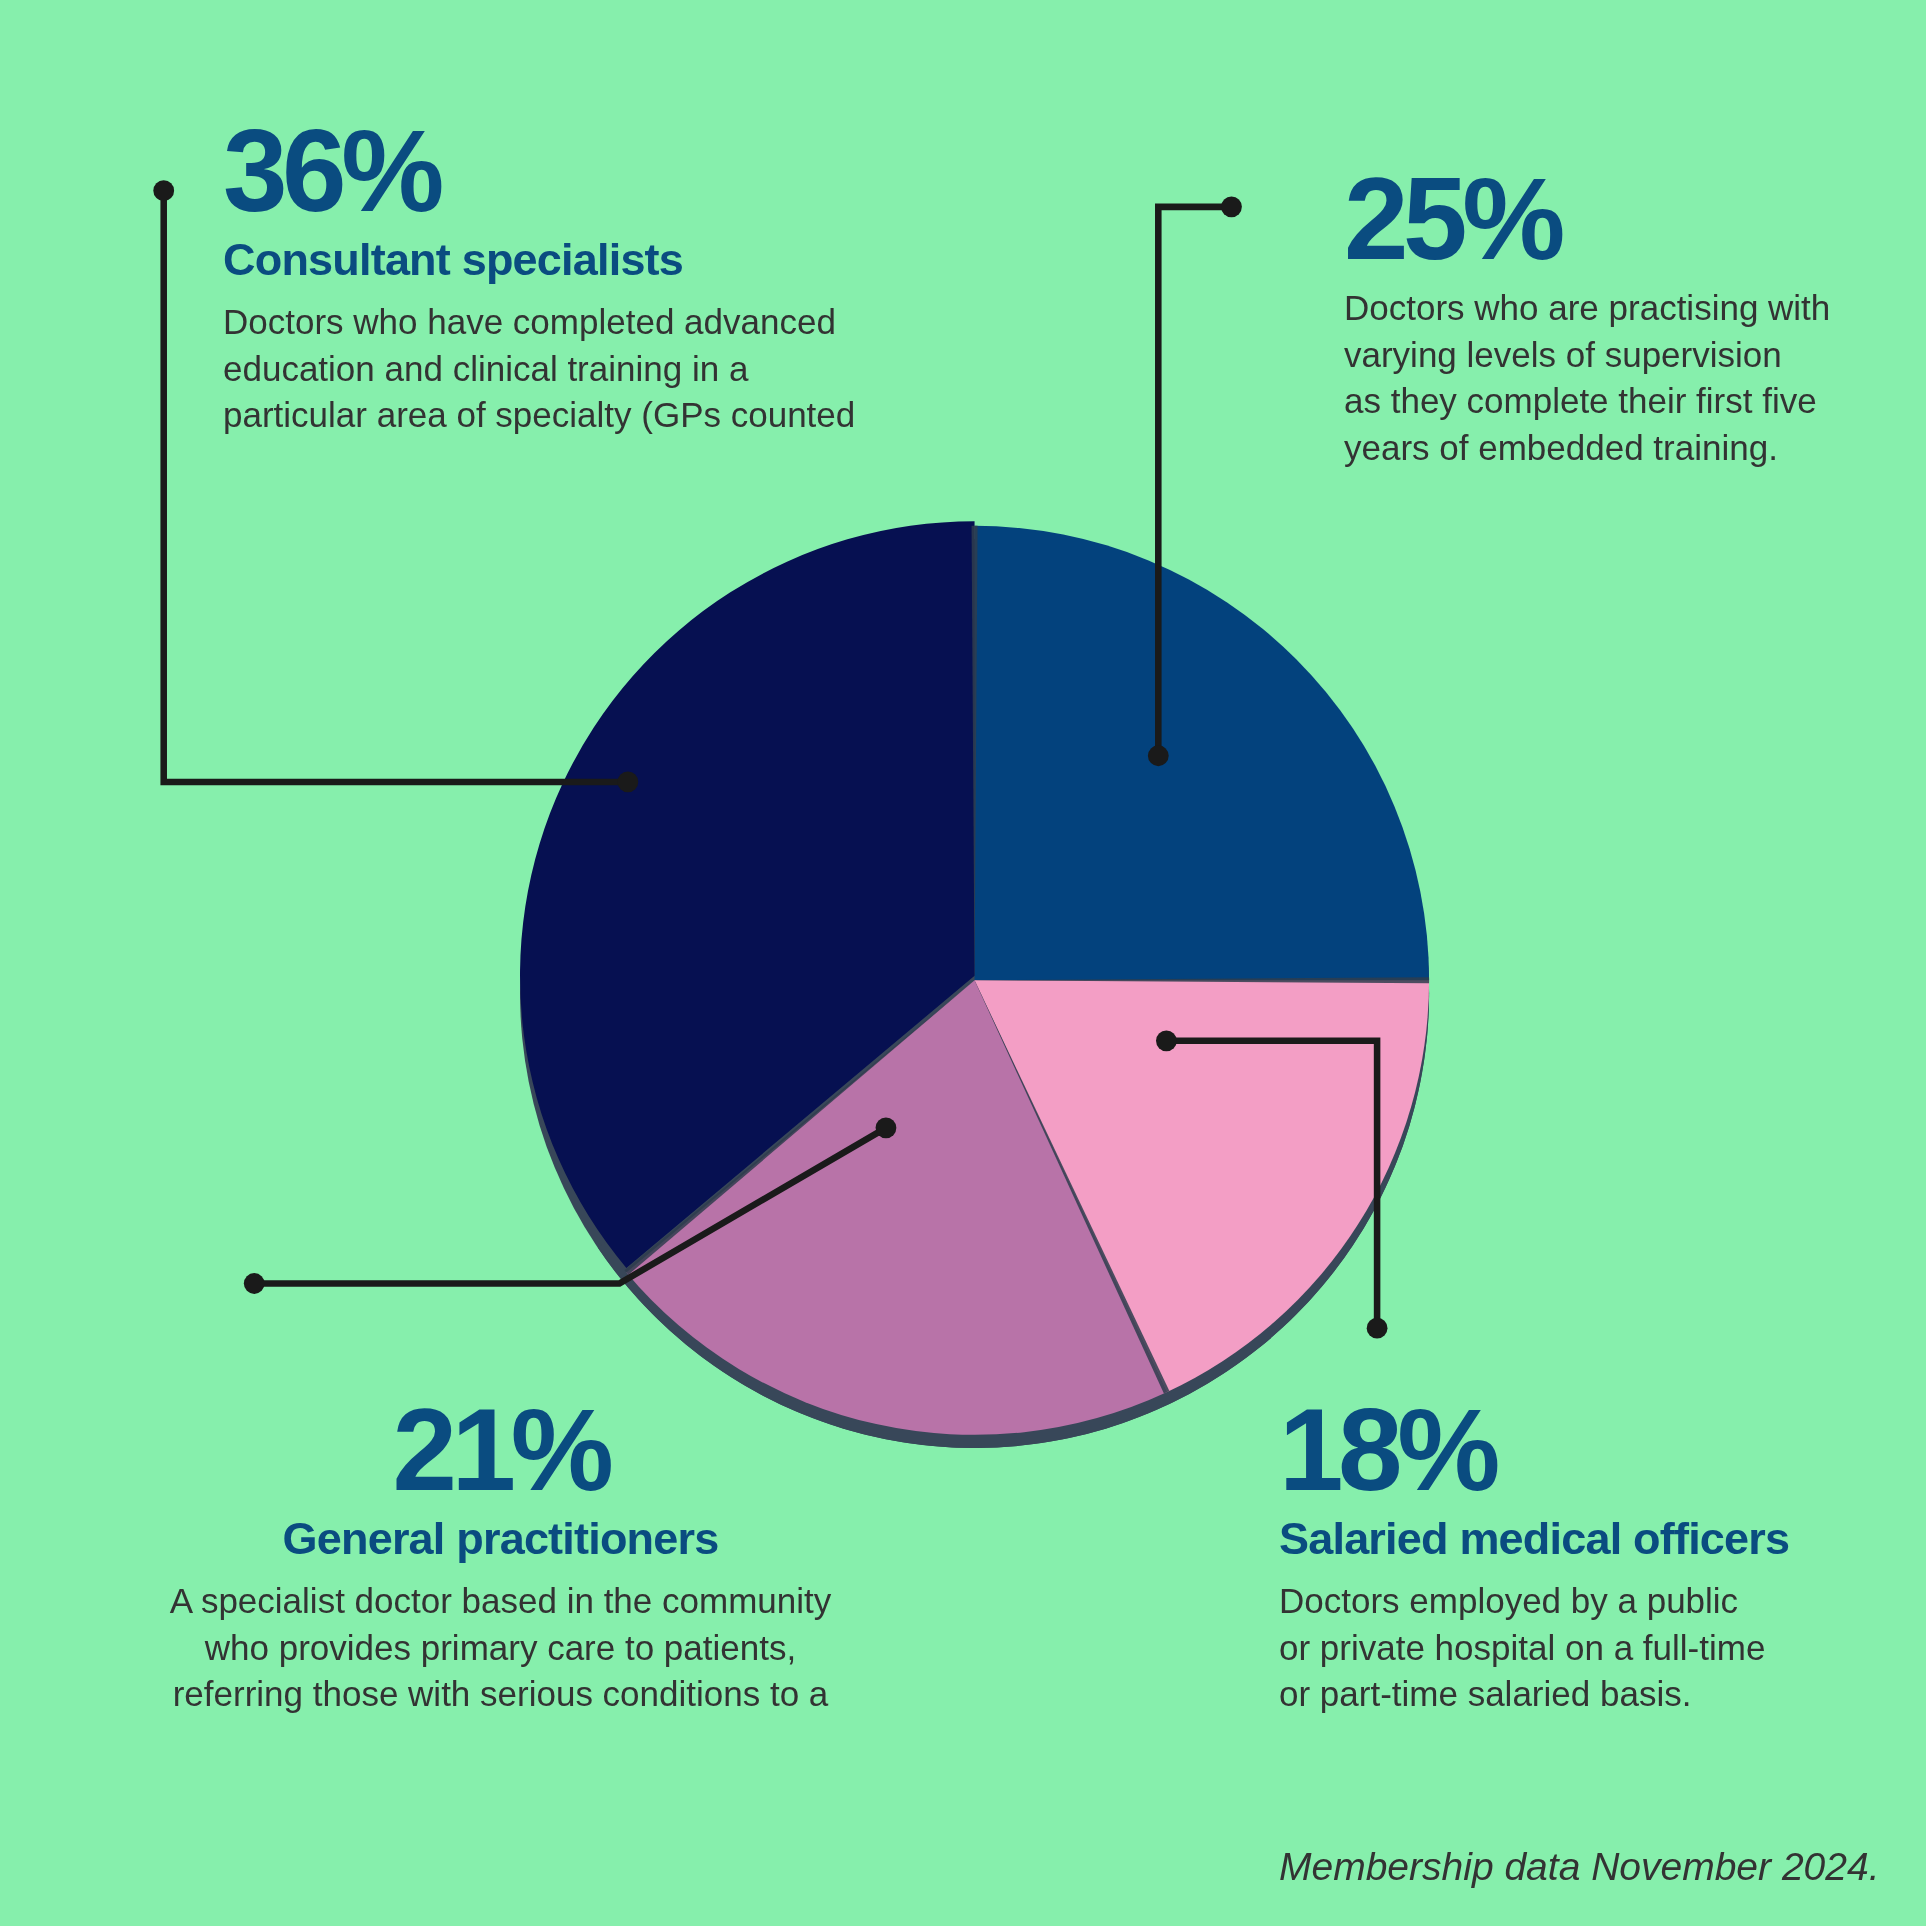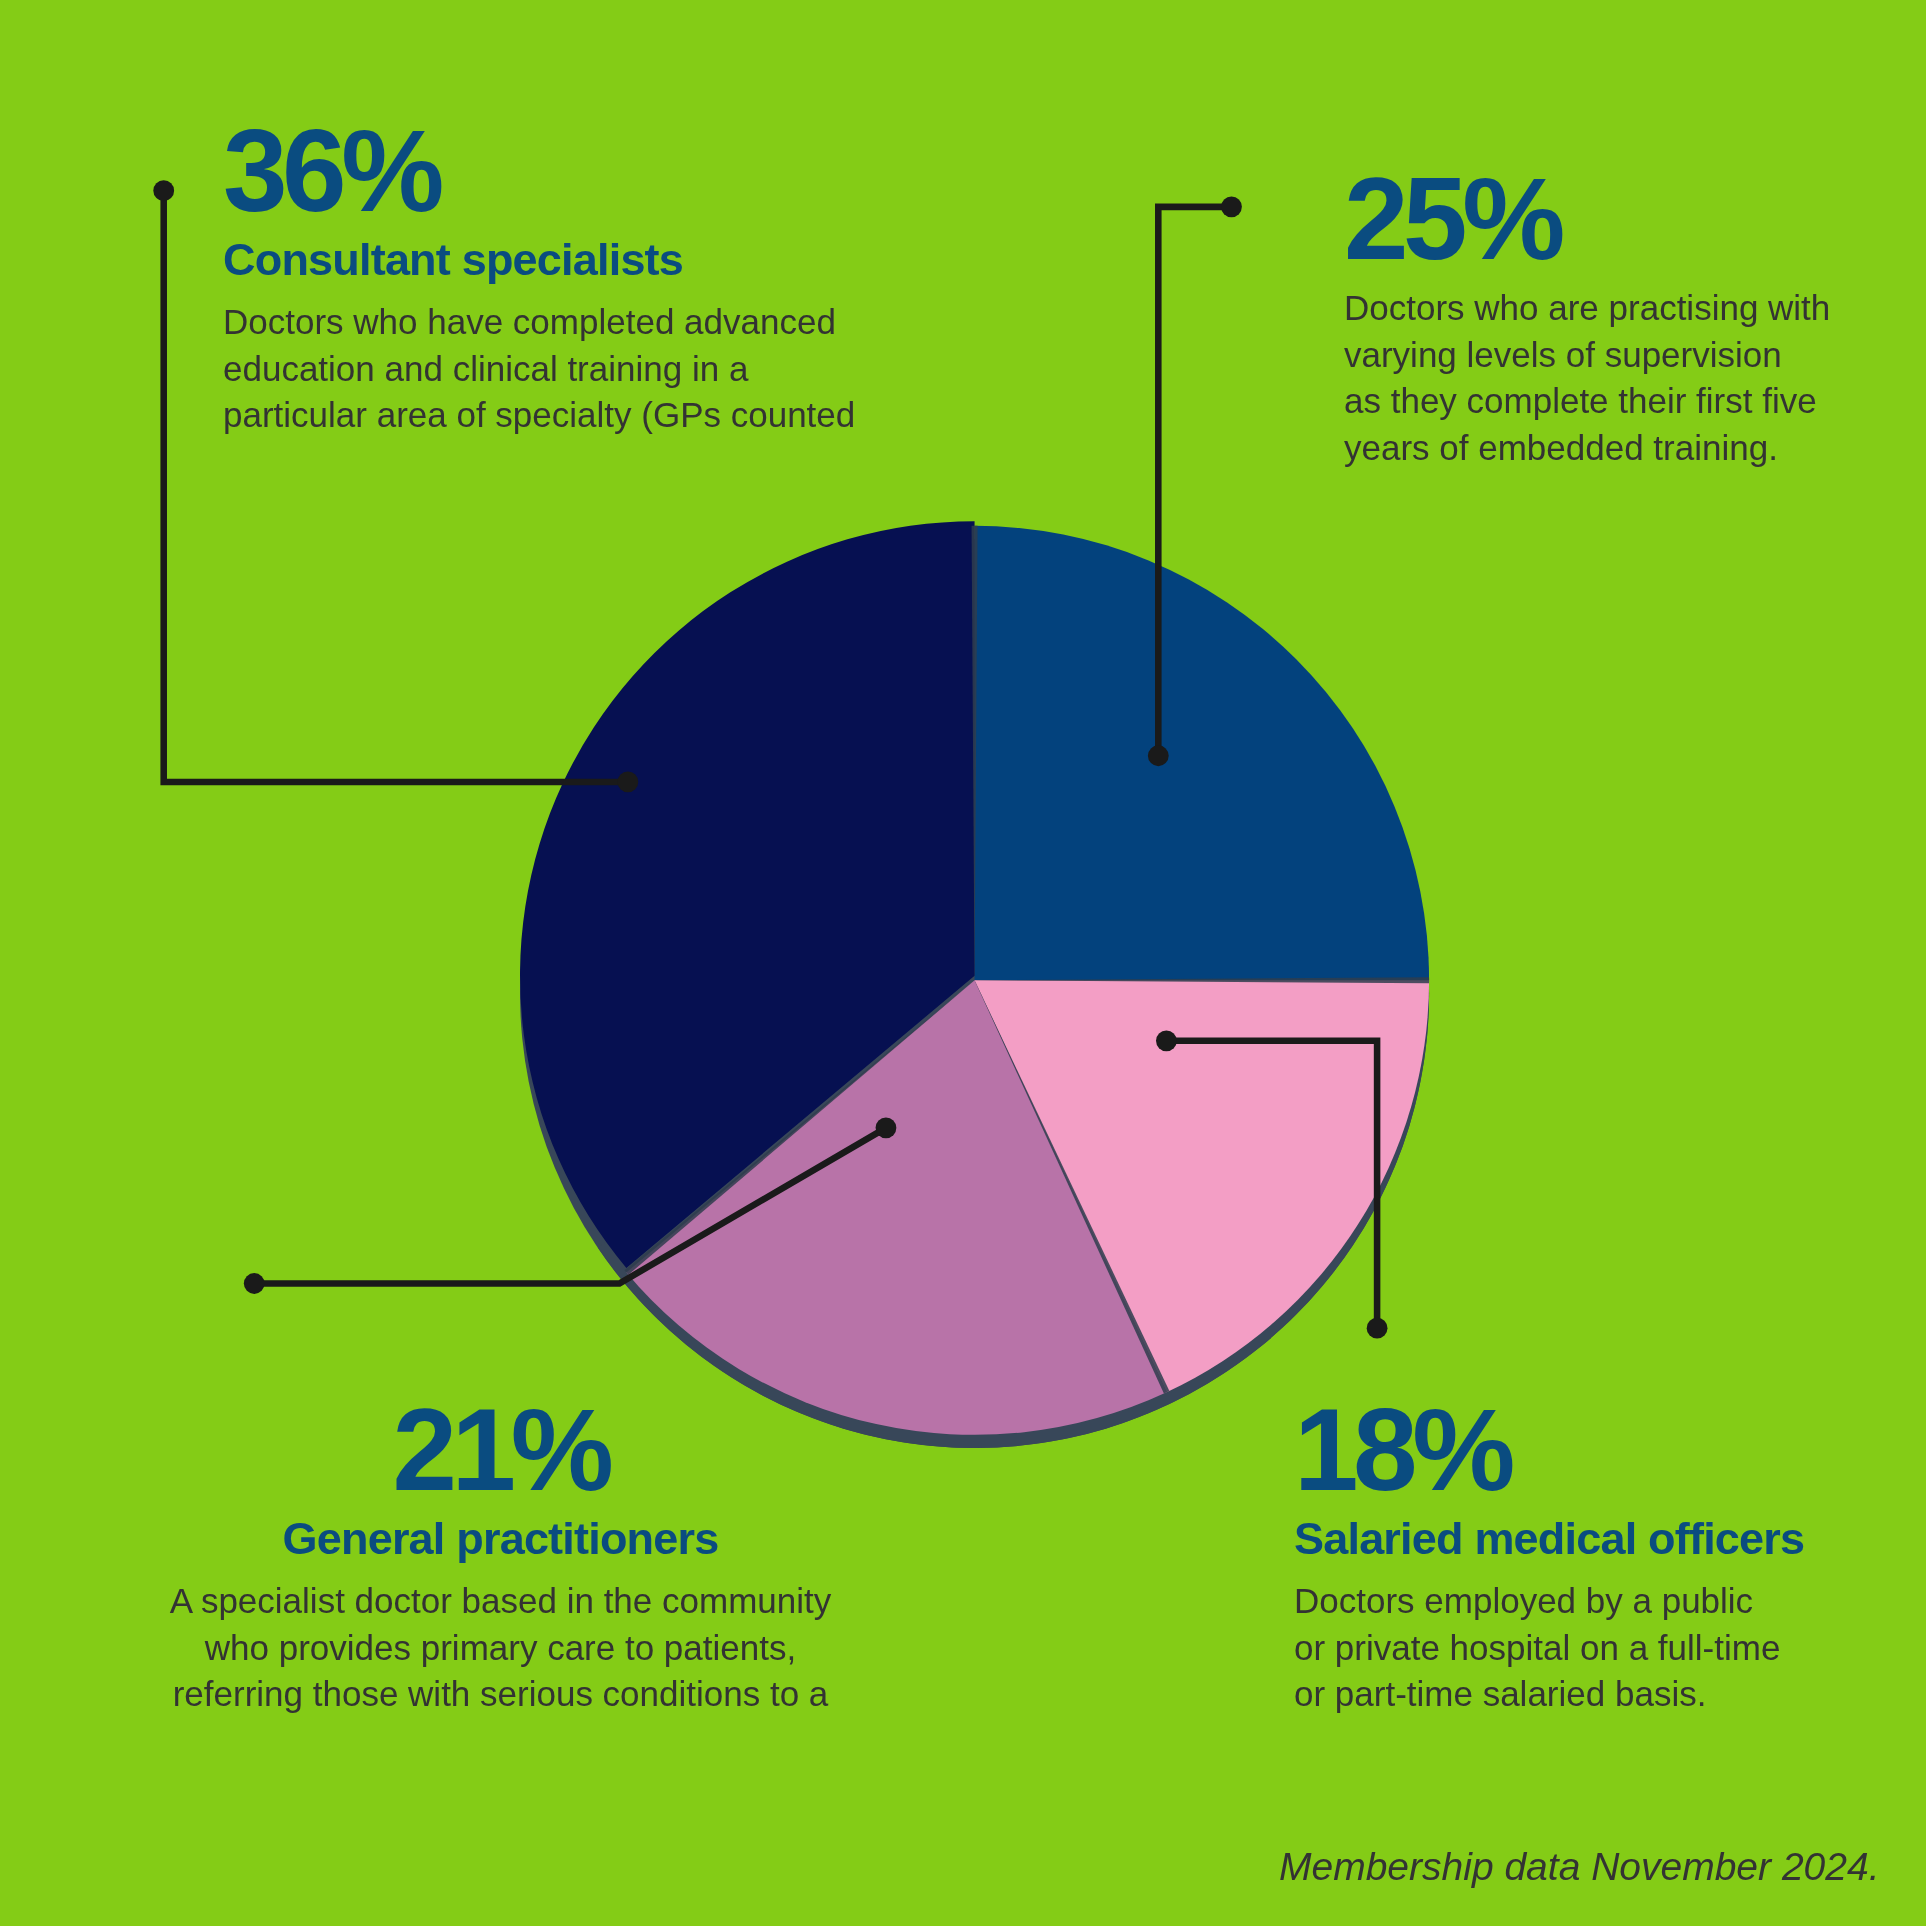--- a/index.html
+++ b/index.html
@@ -1,19 +1,19 @@
 <!DOCTYPE html>
 <html style="font-size:6.2px"><head>
 <meta charset="utf-8">
 <style>
   html,body{margin:0;padding:0;background:#ffffff;}
   body{width:1926px;height:1926px;position:relative;overflow:hidden;
        font-family:"Liberation Sans",sans-serif;-webkit-font-smoothing:antialiased;}
 
-  #stage{position:absolute;left:0;top:0;width:1926px;height:1926px;background:#84cc16;}
+  #stage{position:absolute;left:0;top:0;width:1926px;height:1926px;background:#86efac;}
 
   
   #pie-wrap{position:absolute;left:0;top:0;width:1926px;height:1926px;}
   #pie-svg{position:absolute;left:0;top:0;}
 
   
   .callout{position:absolute;}
   .pct{
     font-weight:bold;
     font-size:116px;
@@ -39,21 +39,21 @@
     color:#333333;
     margin:0;
     font-weight:400;
   }
   .desc span{display:block;white-space:nowrap;}
 
   
   #c-consultant{left:223px;  top:116px;  width:678px;}
   #c-training  {left:1298px; top:164px;  width:586px;margin-left:46px;}
   #c-gp        {left:154px;  top:1395px; width:693px;text-align:center;}
-  #c-smo       {left:1279px; top:1395px; width:601px;margin-left:15px;}
+  #c-smo       {left:1279px; top:1395px; width:601px;}
 
   
   #footnote{
     position:absolute;left:1279px;top:1845px;
     font-size:39px;font-style:italic;color:#333333;white-space:nowrap;
   }
 
   
   #leaders{position:absolute;left:0;top:0;pointer-events:none;}
 </style>

